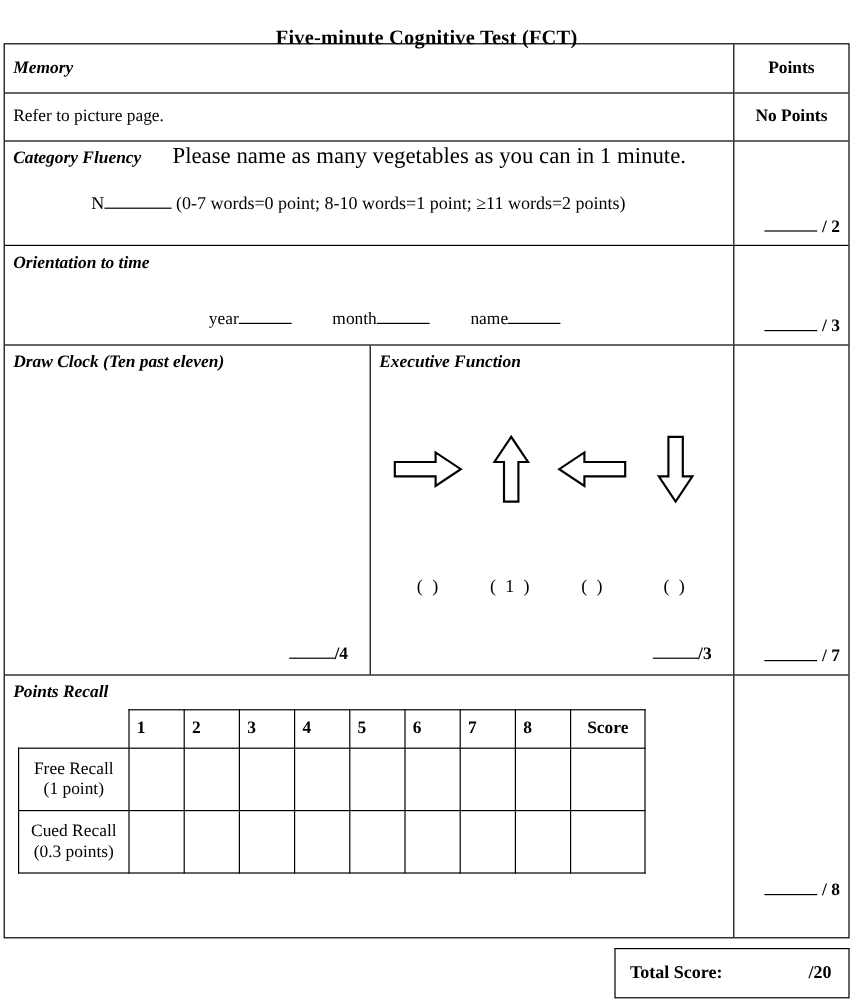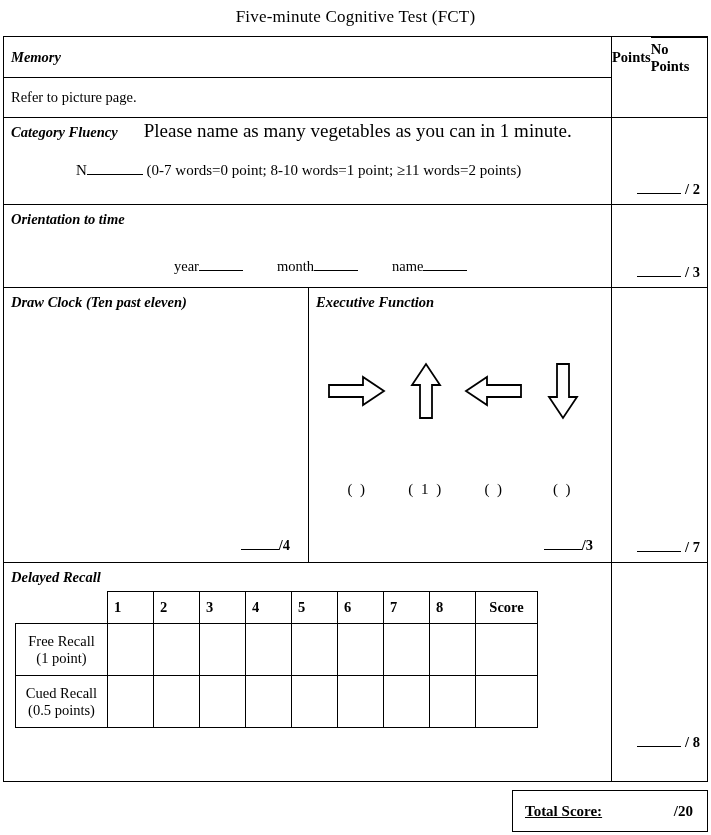--- a/index.html
+++ b/index.html
@@ -16,24 +16,24 @@
   }
   .page {
     position: relative;
     width: 711px;
     height: 835px;
   }
 
   
   .title {
     text-align: center;
-    font-weight: normal;
+    font-weight: bold;
     font-size: 17px;
     letter-spacing: 0.2px;
-    padding-top: 7px;
+    padding-top: 22px;
     padding-bottom: 6px;
   }
 
   
   .frame {
     position: absolute;
     left: 3px;
     top: 36px;
     width: 705px;
     height: 746px;
@@ -99,21 +99,21 @@
   }
   .mem-lower {
     height: 40px;
     box-sizing: border-box;
     display: flex;
     align-items: center;
     border-top: 1.3px solid #000;
   }
   .pts-stack {
     display: flex;
-    flex-direction: row;
+    flex-direction: column;
     width: 96px;
     flex: 0 0 96px;
     border-left: 1.3px solid #000;
     box-sizing: border-box;
   }
   .pts-stack > div {
     height: 40px;
     display: flex;
     align-items: center;
     justify-content: center;
@@ -261,21 +261,21 @@
     height: 42px;
     border: 1.5px solid #000;
     box-sizing: border-box;
     display: flex;
     align-items: center;
     justify-content: space-between;
     padding: 0 14px 0 12px;
     font-weight: bold;
     font-size: 15px;
   }
-  .total-label { text-decoration: underline; }
+  .total-label { }
 </style>
 </head>
 <body>
 
 <div class="page">
 
   <div class="title">Five-minute Cognitive Test (FCT)</div>
 
   <div class="frame">
 
@@ -378,21 +378,21 @@
       <div class="pts-col">
         <div class="score-line">
           <span class="blank blank-w1"></span>
           <span>/ 7</span>
         </div>
       </div>
     </div>
 
     <div class="row dr-row">
       <div class="left-col dr-left">
-        <div class="sect-title">Delayed Recall</div>
+        <div class="sect-title">Points Recall</div>
 
         <table class="dr-table">
           <thead>
             <tr>
               <th class="hdr-label"></th>
               <th class="num">1</th>
               <th class="num">2</th>
               <th class="num">3</th>
               <th class="num">4</th>
               <th class="num">5</th>
@@ -414,21 +414,21 @@
               <td class="cell"></td>
               <td class="cell"></td>
               <td class="cell"></td>
               <td class="cell"></td>
               <td class="cell"></td>
               <td class="cell"></td>
             </tr>
             <tr>
               <td class="rowlabel">
                 <span>Cued Recall</span>
-                <span class="dr-sub">(0.5 points)</span>
+                <span class="dr-sub">(0.3 points)</span>
               </td>
               <td class="cell"></td>
               <td class="cell"></td>
               <td class="cell"></td>
               <td class="cell"></td>
               <td class="cell"></td>
               <td class="cell"></td>
               <td class="cell"></td>
               <td class="cell"></td>
               <td class="cell"></td>

